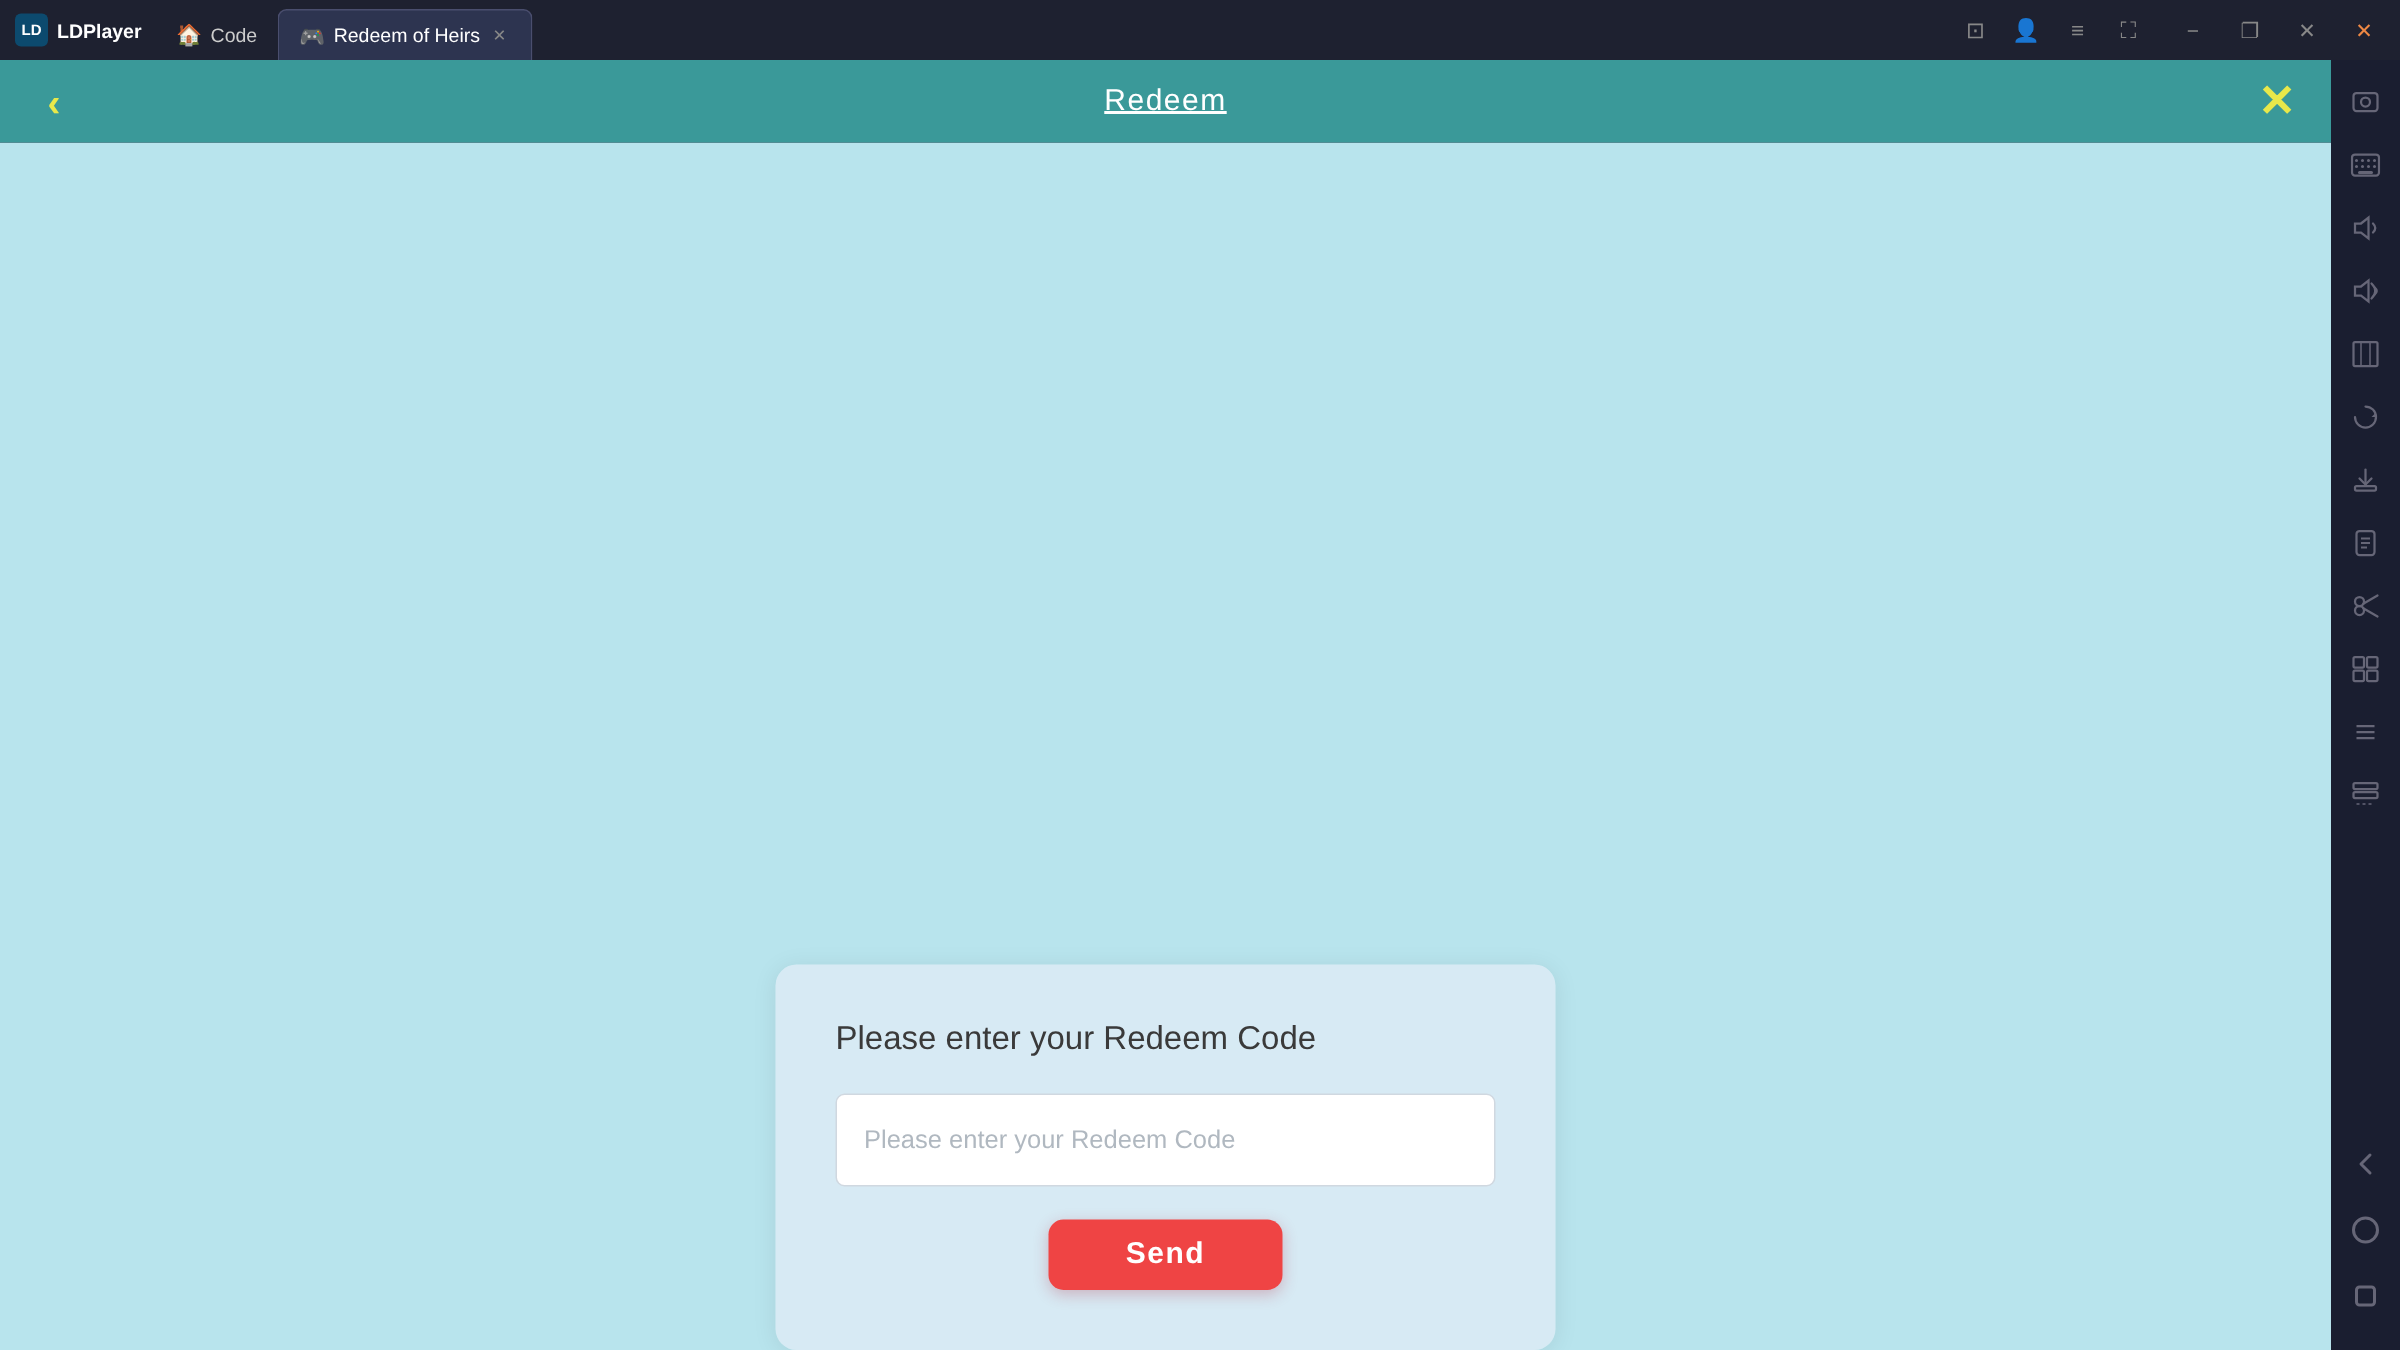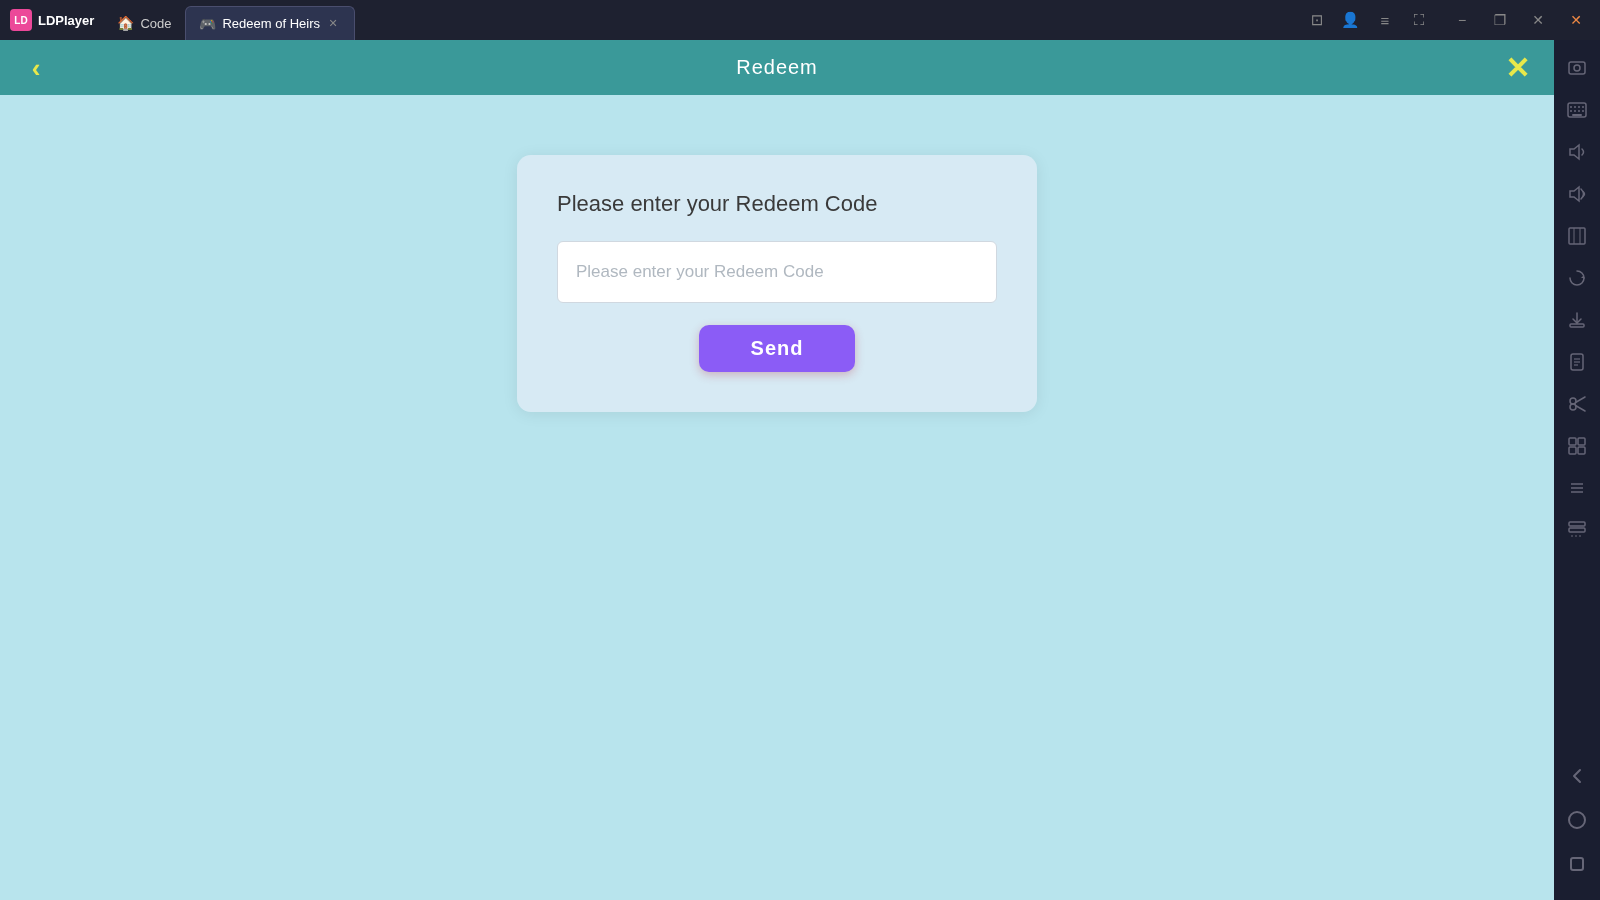--- a/index.html
+++ b/index.html
@@ -20,21 +20,21 @@
       align-items: center;
       padding: 0 10px;
       gap: 6px;
       color: #fff;
       font-size: 13px;
       font-weight: 600;
     }
     .ldplayer-icon {
       width: 22px;
       height: 22px;
-      background: #ec4899;
+      background: #0c4a6e;
       border-radius: 4px;
       display: flex;
       align-items: center;
       justify-content: center;
       color: #fff;
       font-size: 10px;
       font-weight: bold;
     }
     .tabs {
       display: flex;
@@ -156,20 +156,21 @@
       color: #e8e84a;
       font-size: 26px;
       font-weight: bold;
       line-height: 1;
     }
     .redeem-title {
       color: #fff;
       font-size: 20px;
       font-weight: 500;
       letter-spacing: 1px;
+      text-decoration: underline;
     }
     .redeem-close-btn {
       position: absolute;
       right: 18px;
       width: 36px;
       height: 36px;
       display: flex;
       align-items: center;
       justify-content: center;
       cursor: pointer;
@@ -179,21 +180,21 @@
       font-size: 30px;
       font-weight: bold;
       line-height: 1;
     }
 
     
     .redeem-body {
       flex: 1;
       background: #b8e4ed;
       display: flex;
-      align-items: flex-start;
+      align-items: flex-end;
       justify-content: center;
       padding-top: 60px;
     }
 
     .redeem-card {
       background: rgba(220, 235, 245, 0.85);
       border-radius: 14px;
       padding: 36px 40px 40px 40px;
       width: 520px;
       display: flex;
@@ -222,21 +223,21 @@
     }
     .redeem-input::placeholder {
       color: #b0b8c0;
     }
 
     .send-btn-wrap {
       display: flex;
       justify-content: center;
     }
     .send-btn {
-      background: #8b5cf6;
+      background: #ef4444;
       color: #fff;
       border: none;
       border-radius: 10px;
       padding: 12px 52px;
       font-size: 20px;
       font-weight: 600;
       cursor: pointer;
       letter-spacing: 1px;
       box-shadow: 0 3px 10px rgba(180,50,70,0.3);
     }

